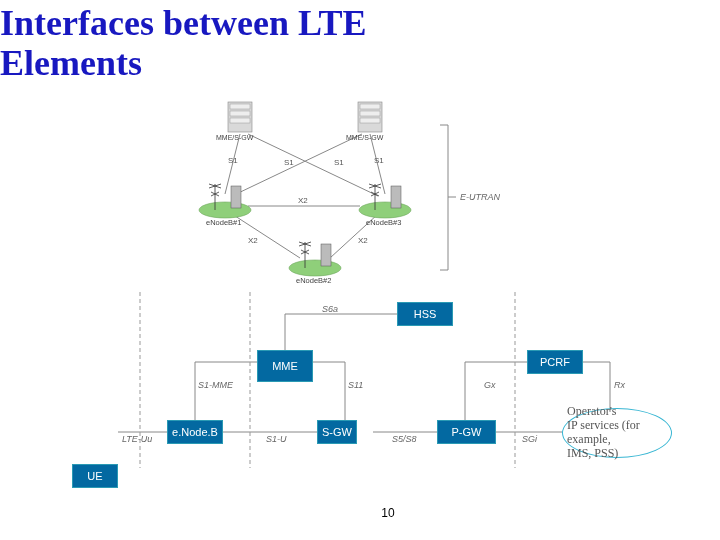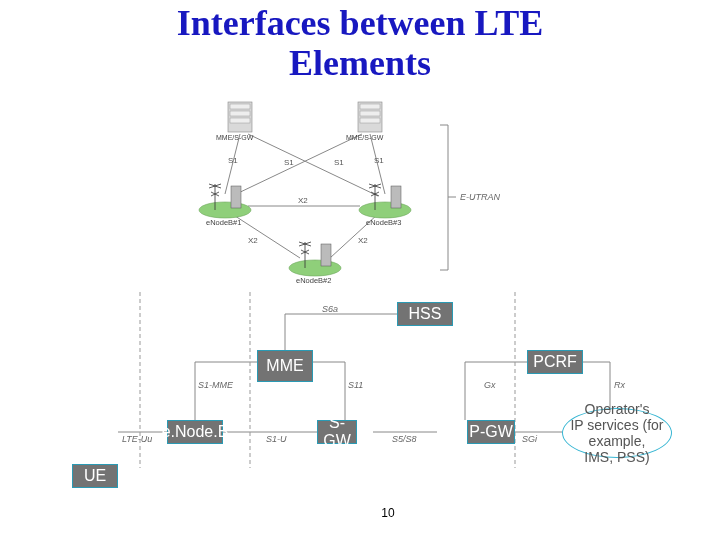--- a/index.html
+++ b/index.html
@@ -5,58 +5,57 @@
   * { box-sizing: border-box; margin: 0; padding: 0; }
   body {
     width: 720px;
     height: 540px;
     background: #fff;
     font-family: "Times New Roman", serif;
     position: relative;
     overflow: hidden;
   }
   .title {
-    text-align: center;
+    text-align: left;
     font-size: 36px;
     font-weight: bold;
     color: #1818c0;
     line-height: 1.1;
     padding-top: 4px;
   }
   .page-num {
     position: absolute;
     bottom: 20px;
     left: 50%;
     transform: translateX(-50%);
     font-size: 12px;
     font-family: Arial, sans-serif;
     color: #000;
     margin-left: 28px;
   }
   .box {
     position: absolute;
-    background: #737373;
+    background: #0369a1;
     color: #fff;
     font-family: Arial, sans-serif;
-    font-size: 16px;
+    font-size: 11px;
     text-align: center;
     display: flex;
     align-items: center;
     justify-content: center;
     border: 1px solid #2a9ab4;
   }
   .oval {
     position: absolute;
     border: 1.5px solid #38b6d3;
     border-radius: 50%;
     color: #555;
-    font-family: Liberation Sans, sans-serif;
-    font-size: 14px;
+    font-family: Liberation Serif, serif;
+    font-size: 12px;
     line-height: 1.15;
-    text-align: center;
     display: flex;
     align-items: center;
     justify-content: center;
     padding: 2px 4px;
   }
   .label {
     position: absolute;
     font-family: Arial, sans-serif;
     font-size: 9px;
     color: #666;
@@ -232,21 +231,21 @@
 <div class="small-label" style="left:298px; top:196px;">X2</div>
 <div class="small-label" style="left:248px; top:236px;">X2</div>
 <div class="small-label" style="left:358px; top:236px;">X2</div>
 
 <div class="utran-label" style="left:460px; top:192px;">E-UTRAN</div>
 
 <div class="box" style="left:72px; top:420px; width:46px; height:24px;margin-top:44px;">UE</div>
 <div class="box" style="left:167px; top:420px; width:56px; height:24px;">e.Node.B</div>
 <div class="box" style="left:257px; top:350px; width:56px; height:32px;">MME</div>
 <div class="box" style="left:317px; top:420px; width:40px; height:24px;">S-GW</div>
-<div class="box" style="left:437px; top:420px; width:48px; height:24px;margin-left:30px;">P-GW</div>
+<div class="box" style="left:437px; top:420px; width:59px; height:24px;">P-GW</div>
 <div class="box" style="left:397px; top:302px; width:56px; height:24px;">HSS</div>
 <div class="box" style="left:527px; top:350px; width:56px; height:24px;">PCRF</div>
 <div class="oval" style="left:562px; top:408px; width:110px; height:50px; white-space:pre-line;">Operator's
 IP services (for example,
 IMS, PSS)</div>
 
 <div class="label" style="left:122px; top:434px;">LTE-Uu</div>
 <div class="label" style="left:198px; top:380px;">S1-MME</div>
 <div class="label" style="left:266px; top:434px;font-style:italic;">S1-U</div>
 <div class="label" style="left:348px; top:380px;">S11</div>

